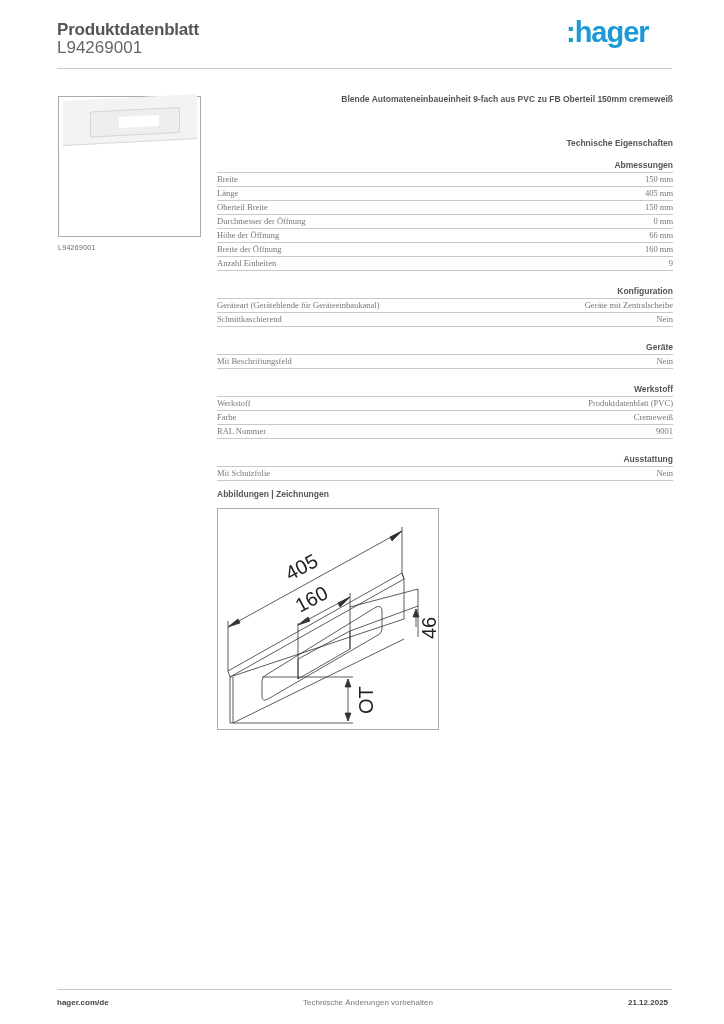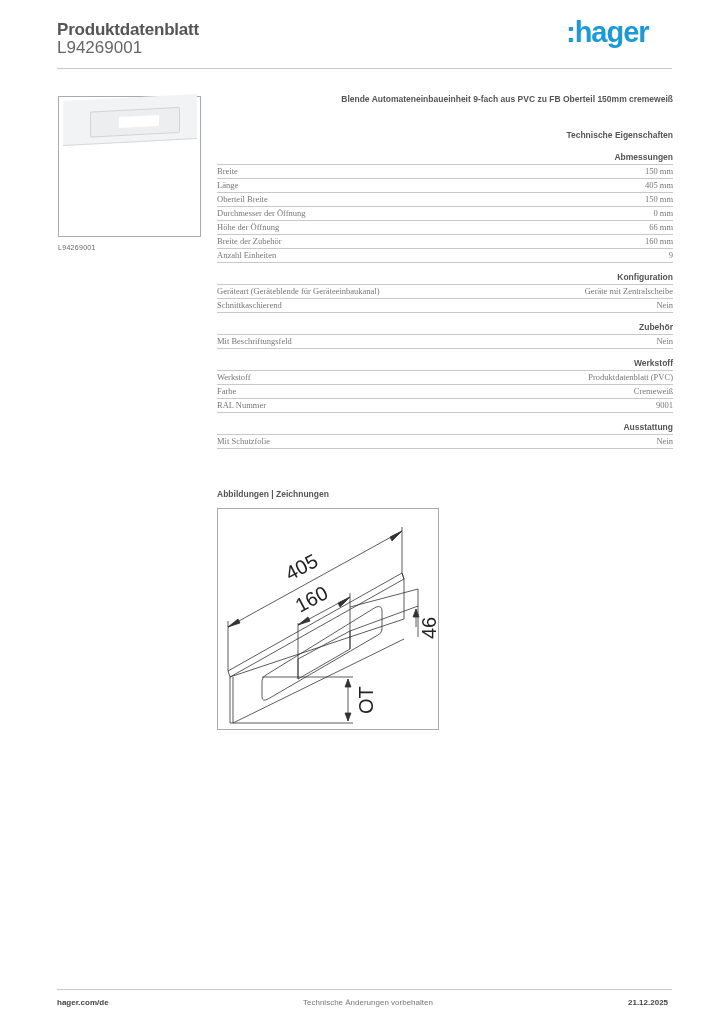--- a/index.html
+++ b/index.html
@@ -10,22 +10,22 @@
   .hdr-rule { position:absolute; left:57px; top:68px; width:615px; height:1px; background:#c8c8c8; }
 
   .thumb { position:absolute; left:58px; top:96px; width:143px; height:141px; border:1px solid #aaa; box-sizing:border-box; background:#fff; }
   .thumb-plate { position:absolute; left:4px; top:4px; width:134px; height:44px; background:#f2f3f4; border-bottom:1px solid #d6d8da; transform:skewY(-3deg); transform-origin:left top; }
   .thumb-cover { position:absolute; left:27px; top:12px; width:88px; height:24px; background:#eceef0; border:1px solid #d2d4d6; border-radius:2px; }
   .thumb-window { position:absolute; left:28px; top:6px; width:40px; height:11px; background:#fff; }
   .thumb-caption { position:absolute; left:58px; top:244px; font-size:7px; color:#666; letter-spacing:0.3px; }
 
   .content { position:absolute; left:217px; top:94px; width:456px;text-align:right; }
   .product-title { font-size:8.5px; font-weight:bold; color:#555; margin:0; height:20px; }
-  .tech-title { font-size:8.5px; font-weight:bold; color:#555; margin-top:16px; height:22px; }
-  .group { margin-bottom:9px; }
+  .tech-title { font-size:8.5px; font-weight:bold; color:#555; margin-top:24px; height:22px; }
+  .group { margin-bottom:15px; }
   .group-head { font-size:8.5px; font-weight:bold; color:#555; height:11px; border-bottom:1px solid #c8c8c8; padding-bottom:1px; }
   .row { display:flex; justify-content:space-between; font-size:8.5px; color:#777; height:13px; line-height:13px; border-bottom:1px solid #c8c8c8; }
   .row span { white-space:nowrap;font-family:Liberation Serif, serif; }
 
   .figs-title { position:absolute; left:217px; top:489px; font-size:8.5px; font-weight:bold; color:#555; }
   .drawing { position:absolute; left:217px; top:508px; width:222px; height:222px; border:1px solid #aaa; box-sizing:border-box; background:#fff; }
 
   .foot-rule { position:absolute; left:57px; top:989px; width:615px; height:1px; background:#c8c8c8; }
   .foot-left { position:absolute; left:57px; top:998px; font-size:8px; font-weight:bold; color:#444; }
   .foot-mid { position:absolute; left:303px; top:998px; font-size:8px; color:#777; }
@@ -68,21 +68,21 @@
       </div>
     <div class="row">
         <span>Durchmesser der Öffnung</span>
         <span>0 mm</span>
       </div>
     <div class="row">
         <span>Höhe der Öffnung</span>
         <span>66 mm</span>
       </div>
     <div class="row">
-        <span>Breite der Zubehör</span>
+        <span>Breite der Öffnung</span>
         <span>160 mm</span>
       </div>
     <div class="row">
         <span>Anzahl Einheiten</span>
         <span>9</span>
       </div>
   </div>
 
   <div class="group">
     <div class="group-head">Konfiguration</div>
@@ -90,21 +90,21 @@
         <span>Geräteart (Geräteblende für Geräteeinbaukanal)</span>
         <span>Geräte mit Zentralscheibe</span>
       </div>
     <div class="row">
         <span>Schnittkaschierend</span>
         <span>Nein</span>
       </div>
   </div>
 
   <div class="group">
-    <div class="group-head">Zubehör</div>
+    <div class="group-head">Geräte</div>
     <div class="row">
         <span>Mit Beschriftungsfeld</span>
         <span>Nein</span>
       </div>
   </div>
 
   <div class="group">
     <div class="group-head">Werkstoff</div>
     <div class="row">
         <span>Werkstoff</span>

